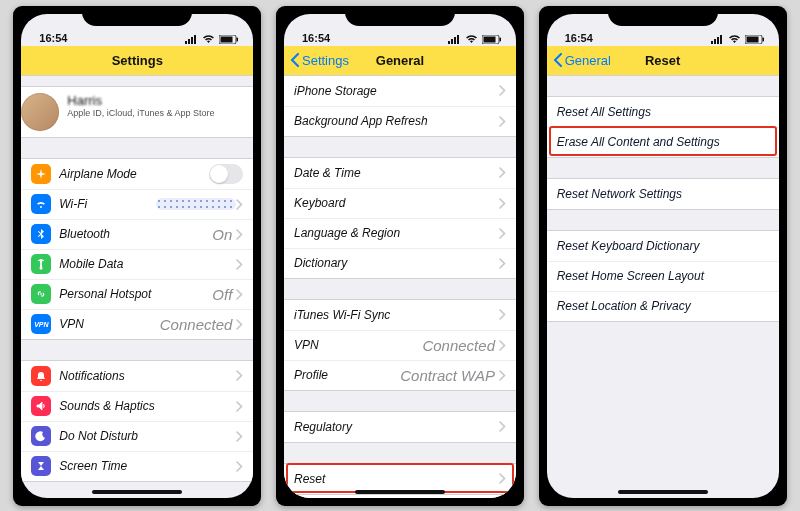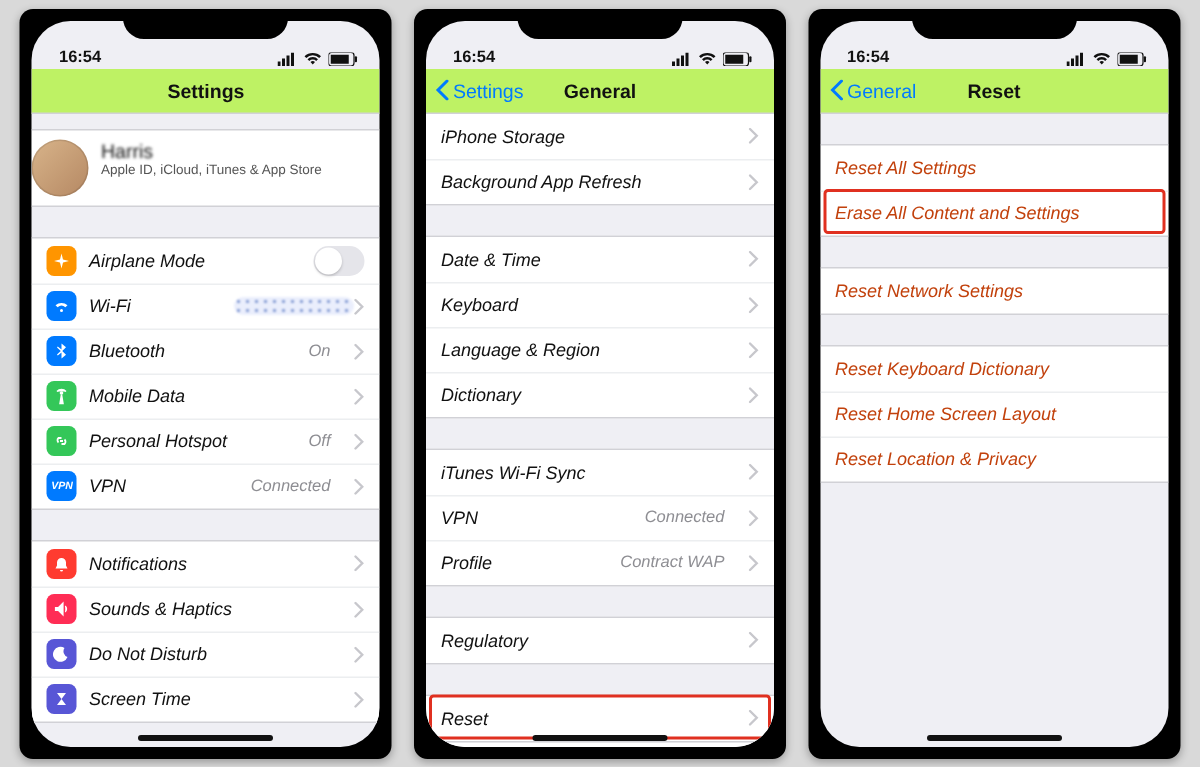--- a/index.html
+++ b/index.html
@@ -67,21 +67,21 @@
   .sig-icon, .wifi-icon, .batt-icon { display:inline-block; }
   .sig-icon svg, .wifi-icon svg, .batt-icon svg { display:block; }
 
   
   .navbar {
     height: 30px;
     display: flex;
     align-items: center;
     justify-content: center;
     position: relative;
-    background: #bef264;
+    background: #fde047;
     border-bottom: 1px solid #d1d1d6;
     font-size: 13px;
   }
   .navbar .title { font-weight: 600; }
   .navbar .back {
     position: absolute;
     left: 6px; top: 0; bottom: 0;
     display: flex; align-items: center;
     color: #007aff;
     font-size: 13px;
@@ -106,24 +106,24 @@
   }
   .row:first-child { border-top: none; }
   .row .icon {
     width: 20px; height: 20px;
     border-radius: 5px;
     margin-right: 8px;
     display:flex;align-items:center;justify-content:center;
     flex-shrink:0;
   }
   .row .label { flex: 1; font-size: 12px; color:#111; }
-  .row .value { font-size: 11px; color: #8e8e93; margin-right: 16px; }
+  .row .value { font-size: 15px; color: #8e8e93; margin-right: 4px; }
   .row .chev { color:#c7c7cc; }
   .row .chev svg { width:7px; height:11px; display:block; }
-  .row.link .label { color:#c2410c; }
+  .row.link .label { color:#0f172a; }
   
   .toggle {
     width: 34px; height: 20px;
     border-radius: 10px;
     background: #e5e5ea;
     position: relative;
   }
   .toggle::after {
     content: "";
     position: absolute;

